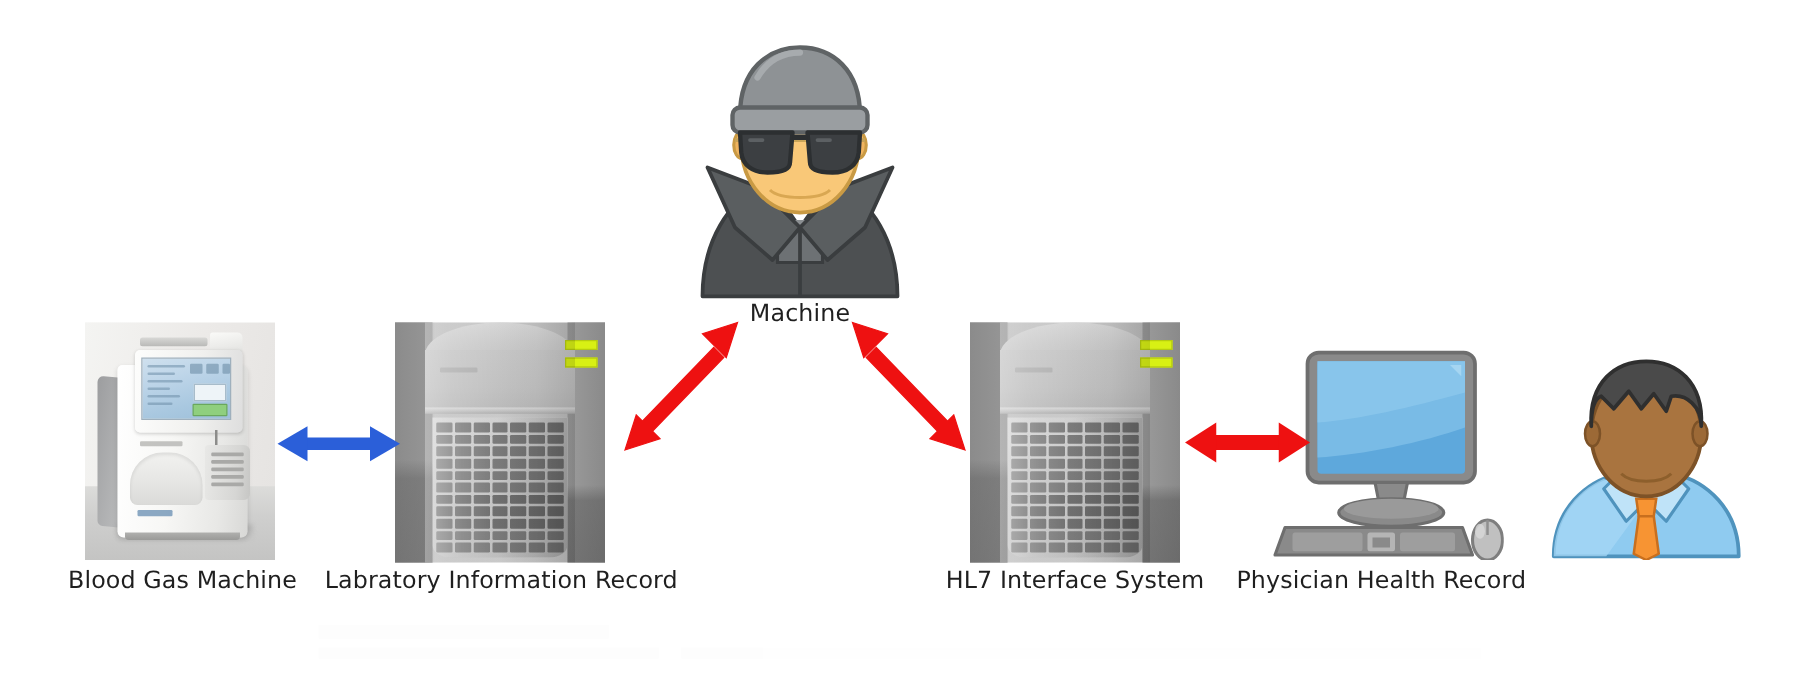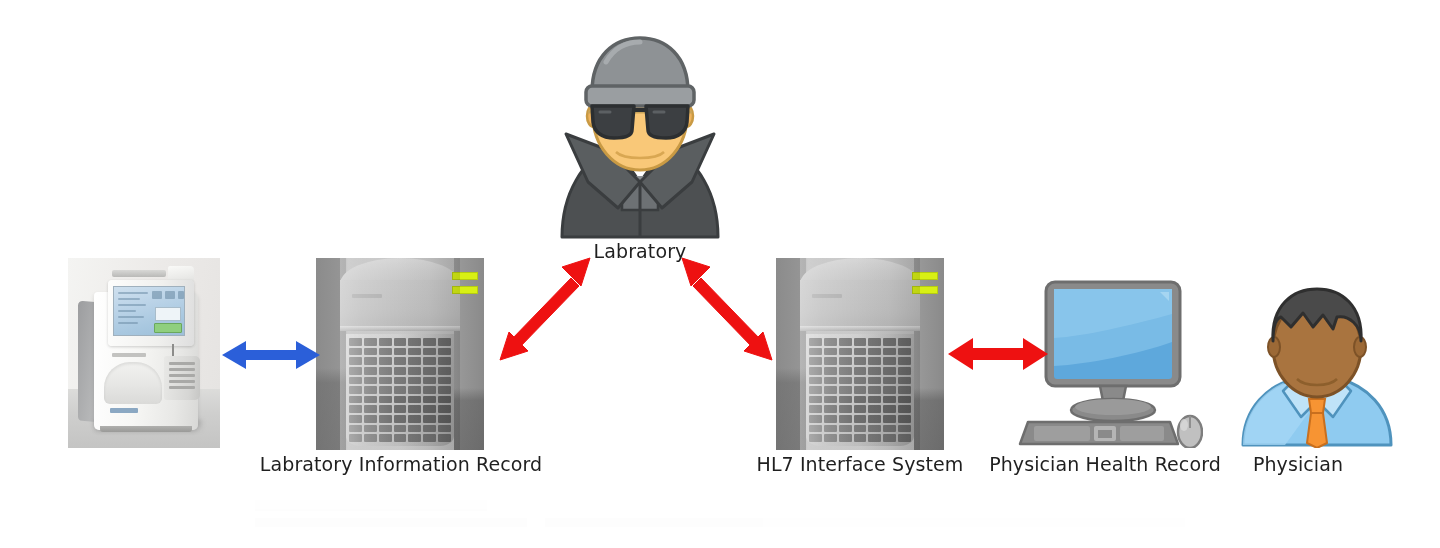--- a/index.html
+++ b/index.html
@@ -288,20 +288,21 @@
         <div class="bgm-rm-bar" style="top:0px;"></div>
         <div class="bgm-rm-bar" style="top:6px;"></div>
         <div class="bgm-rm-bar" style="top:12px;"></div>
         <div class="bgm-rm-bar" style="top:18px;"></div>
         <div class="bgm-rm-bar" style="top:24px;"></div>
       </div>
       <div class="bgm-logo"></div>
       <div class="bgm-foot"></div>
     </div>
   </div>
+  <div class="node-label" style="left: 0px; top: 455px; width: 292px; color: rgb(31, 31, 31);">Blood Gas Machine</div>
 
   <div class="server" style="left:316px; top:258px;">
     <div class="srv-body"></div>
     <div class="srv-side-l"></div>
     <div class="srv-side-r"></div>
     <div class="srv-top"></div>
     <div class="srv-upper"></div>
     <div class="srv-brand"></div>
     <div class="srv-upper-line"></div>
     <div class="srv-led-panel">
@@ -430,21 +431,21 @@
       <path d="M98 74 L140 74 L139 90 C138 100 130 106 118 106 C108 106 100 104 100 98 Z" fill="#3c3f42" stroke="#2c2f31" stroke-width="3.5" stroke-linejoin="round"></path>
 
       <path d="M86 78 L98 78" stroke="#2c2f31" stroke-width="4"></path>
 
       <path d="M52 80 L62 80" stroke="#5c6063" stroke-width="3" stroke-linecap="round"></path>
       <path d="M106 80 L116 80" stroke="#5c6063" stroke-width="3" stroke-linecap="round"></path>
 
       <path d="M68 120 C76 128 108 128 116 120" stroke="#d9a752" stroke-width="2.5" fill="none"></path>
     </svg>
   </div>
-  <div class="node-label" style="left: 546px; top: 242px; width: 188px; color: rgb(31, 31, 31);">Labratory</div>
+  <div class="node-label" style="left: 546px; top: 242px; width: 188px; color: rgb(31, 31, 31);">Machine</div>
 
   <div class="server" style="left:776px; top:258px;">
     <div class="srv-body"></div>
     <div class="srv-side-l"></div>
     <div class="srv-side-r"></div>
     <div class="srv-top"></div>
     <div class="srv-upper"></div>
     <div class="srv-brand"></div>
     <div class="srv-upper-line"></div>
     <div class="srv-led-panel">
@@ -587,21 +588,20 @@
 
       <ellipse cx="37" cy="62" rx="6" ry="10" fill="#9c6936" stroke="#7d5227" stroke-width="2"></ellipse>
       <ellipse cx="123" cy="62" rx="6" ry="10" fill="#9c6936" stroke="#7d5227" stroke-width="2"></ellipse>
 
       <path d="M36 56 C34 20 56 4 80 4 C104 4 126 20 124 56
                C124 40 112 30 100 32 L96 44 L86 30 L76 42 L66 28 L54 42 L44 32 C38 34 36 44 36 56 Z" fill="#4a4a4a" stroke="#2f2f2f" stroke-width="3" stroke-linejoin="round"></path>
 
       <path d="M60 94 C68 102 92 102 100 94" stroke="#8d5f2c" stroke-width="2.5" fill="none"></path>
     </svg>
   </div>
-  <div class="node-label" style="left: 1200px; top: 455px; width: 196px; color: rgb(31, 31, 31);">Physician</div>
 
   <svg class="arrow-svg" style="left:222px; top:336px;" width="98" height="38" viewBox="0 0 98 38">
     <g fill="#2b5fd9">
       <rect x="20" y="14" width="58" height="10"></rect>
       <path d="M0 19 L24 5 L24 33 Z"></path>
       <path d="M98 19 L74 5 L74 33 Z"></path>
     </g>
   </svg>
 
   <svg class="arrow-svg" style="left:478px; top:250px;" width="126" height="118" viewBox="0 0 126 118">

